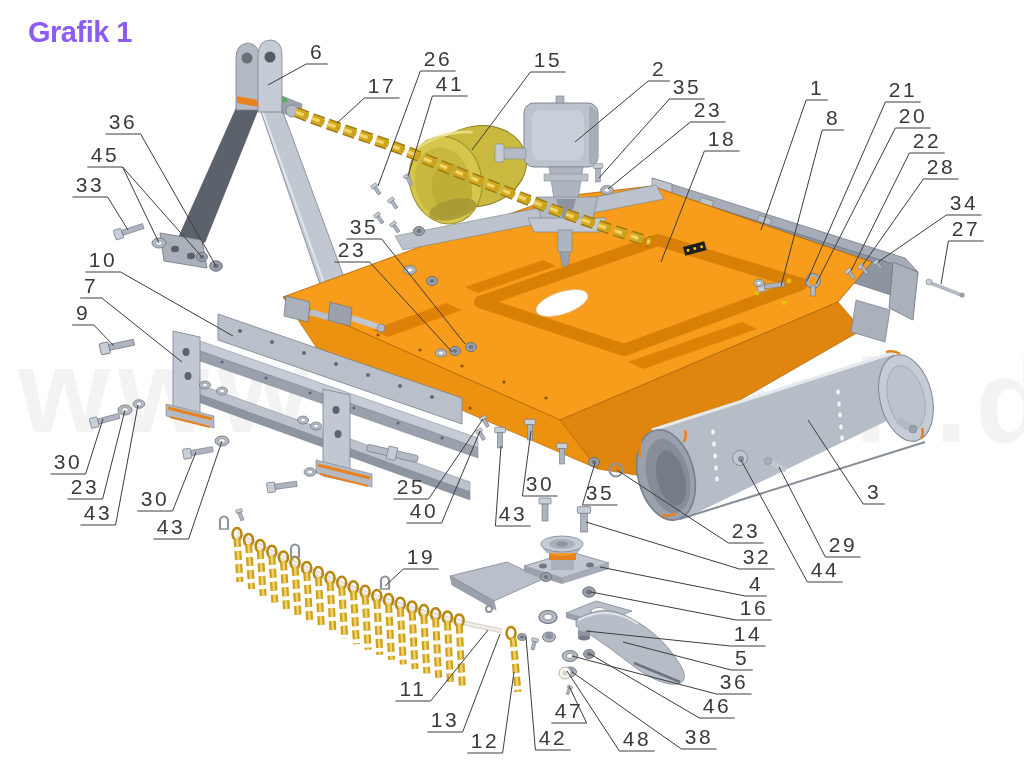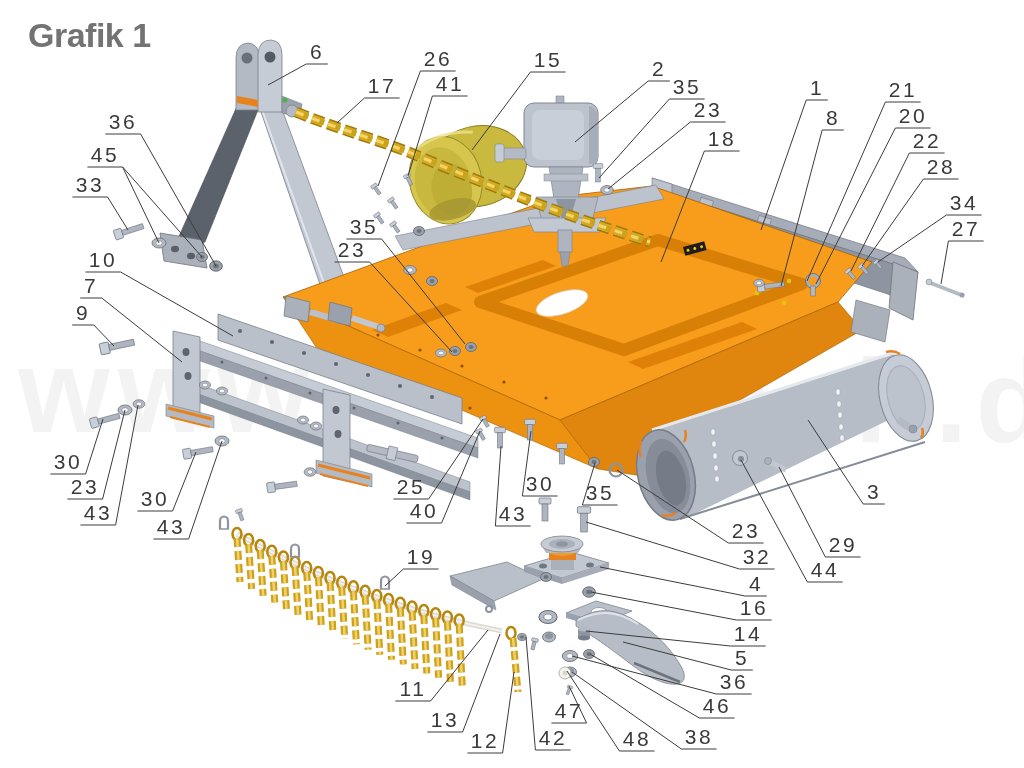--- a/index.html
+++ b/index.html
@@ -1,19 +1,19 @@
 <!DOCTYPE html>
 <html><head>
 <meta charset="utf-8">
 <style>
   html,body{margin:0;padding:0;background:#ffffff;}
   #stage{position:relative;width:1024px;height:768px;background:#ffffff;overflow:hidden;
          font-family:"Liberation Sans",sans-serif;}
-  #page-title{position:absolute;left:28px;top:16px;font-size:34px;font-weight:bold;
-              color:#737373;letter-spacing:-0.5px;}
+  #page-title{position:absolute;left:28px;top:16px;font-size:29px;font-weight:bold;
+              color:#8b5cf6;letter-spacing:-0.5px;}
   svg{position:absolute;left:0;top:0;}
   .lead{stroke:#3c3c3c;stroke-width:1;fill:none;}
   .plbl{font-family:"Liberation Sans",sans-serif;font-size:21px;fill:#3a3a3a;
         letter-spacing:2.5px;text-anchor:middle;}
   .wm{font-family:"Liberation Sans",sans-serif;font-weight:bold;font-size:118px;
       fill:#000000;opacity:0.045;letter-spacing:8px;}
 </style>
 </head>
 <body>
 

